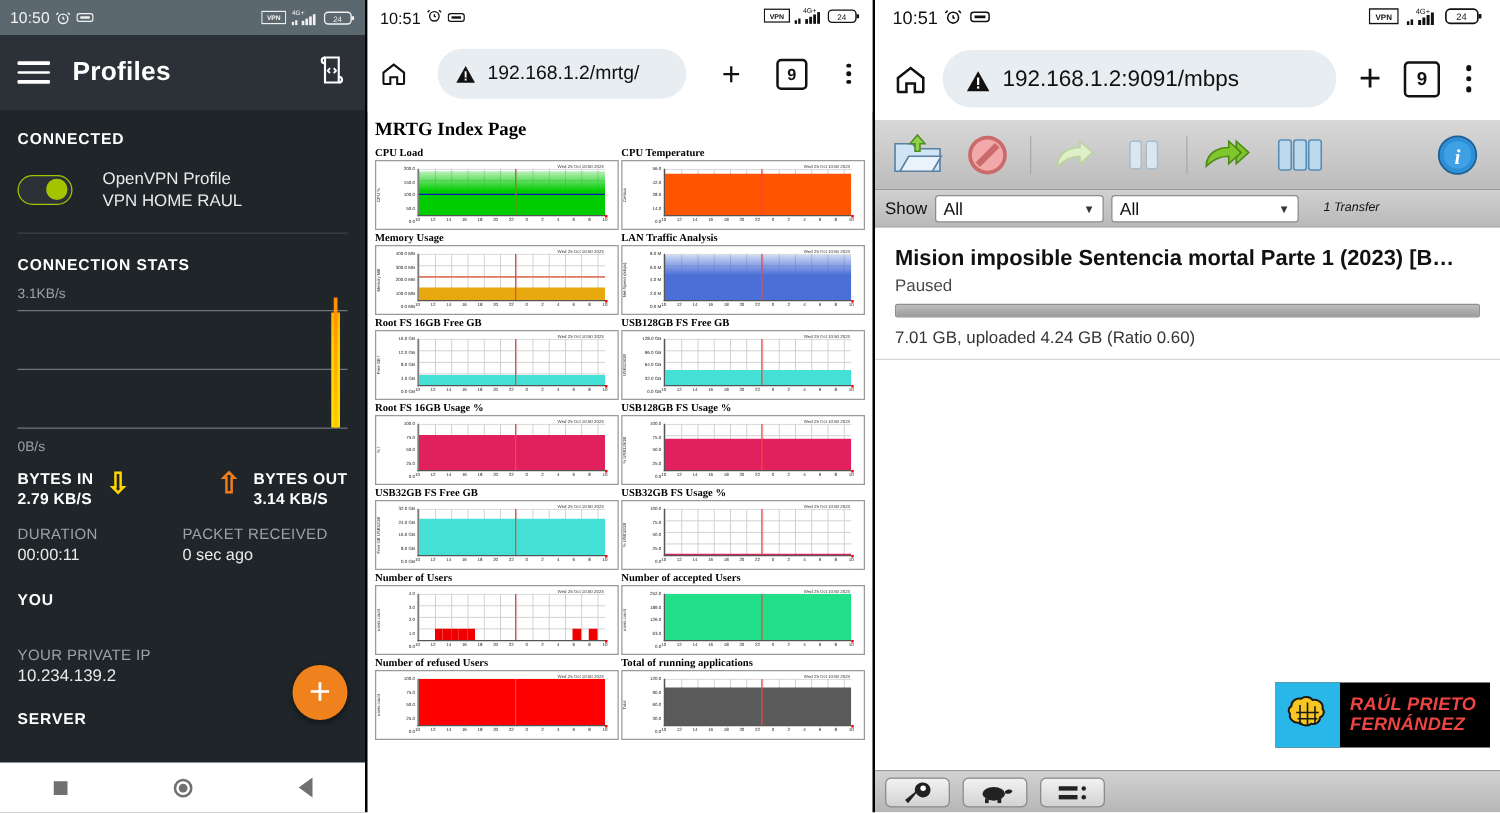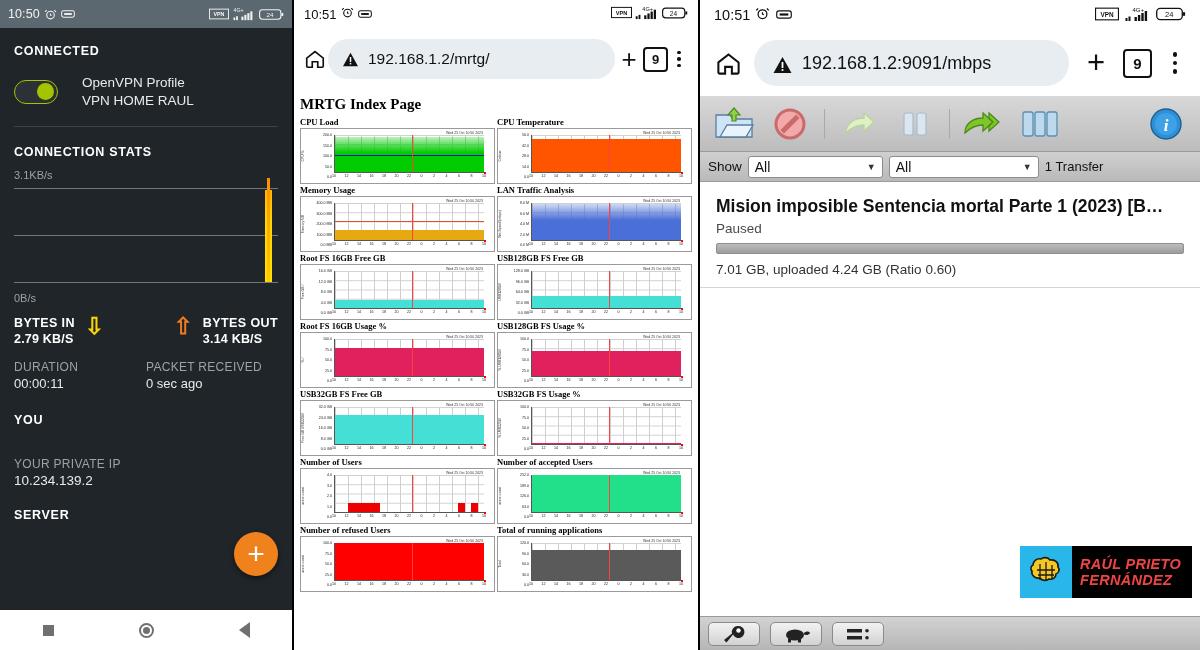--- a/index.html
+++ b/index.html
@@ -69,21 +69,21 @@
   .nv-ci i { width:7px; height:7px; border-radius:50%; background:#707070; display:block; }
   .nv-tr { width:0; height:0; border-top:8px solid transparent; border-bottom:8px solid transparent;
            border-right:11px solid #707070; }
 
   
   .p2 { width:408px; height:650px; flex:0 0 408px; background:#fff;
         border-left:2px solid #000; border-right:2px solid #000; position:relative; overflow:hidden; }
   .br-status { height:28px; background:#fff; display:flex; align-items:center;
                padding:0 10px; font-size:13px; color:#111; }
   .br-status .sp { flex:1; }
-  .br-bar { height:62px; background:#fff; display:flex; align-items:center; padding:0 8px; gap:0; }
+  .br-bar { height:62px; background:#fff; display:flex; align-items:center; padding:0 8px; gap:22px; }
   .homeic { width:26px; height:26px; flex:0 0 26px; display:flex; align-items:center; justify-content:center;}
   .urlbox { flex:1; height:40px; background:#e8edf2; border-radius:20px; display:flex;
             align-items:center; padding:0 14px; gap:9px; overflow:hidden; }
   .warn { width:17px; height:15px; flex:0 0 17px; }
   .urltxt { font-size:15.5px; color:#111; white-space:nowrap; overflow:hidden; }
   .plus { font-size:26px; color:#111; width:28px; text-align:center; font-weight:300;}
   .tabsq { width:25px; height:25px; border:2px solid #111; border-radius:4px;
            display:flex; align-items:center; justify-content:center; font-size:13px;
            font-weight:600; color:#111; }
   .kebab { width:22px; display:flex; flex-direction:column; align-items:center; gap:3px;}
@@ -125,21 +125,21 @@
   .tb-ic { width:44px; height:40px; display:flex; align-items:center; justify-content:center; }
   .tb-sep { width:1px; height:30px; background:#a9a9a9; }
   .tm-filter { height:30px; background:linear-gradient(to bottom,#d0d0d0,#b9b9b9);
                border-bottom:1px solid #9a9a9a; display:flex; align-items:center;
                padding:0 8px; gap:6px; font-size:13.5px; color:#111; }
   .sel { height:22px; background:#fff; border:1px solid #8c8c8c; border-radius:3px;
          display:flex; align-items:center; padding:0 6px; font-size:14px; color:#111;
          position:relative; }
   .sel .cv { position:absolute; right:6px; font-size:9px; color:#333; }
   .sel.a { width:135px; } .sel.b { width:150px; }
-  .tm-count { font-size:13px; color:#111; margin-left:0; }
+  .tm-count { font-size:10px; color:#111; margin-left:14px;font-style:italic; }
   .tor { padding:14px 16px 10px 16px; border-bottom:1px solid #d5d5d5; }
   .tor-name { font-size:17.5px; font-weight:700; color:#111; white-space:nowrap;
               overflow:hidden; text-overflow:ellipsis; }
   .tor-st { font-size:13.5px; color:#4a4a4a; margin-top:4px; }
   .pbar { height:11px; margin-top:7px; border:1px solid #8f8f8f; border-radius:2px;
           background:linear-gradient(to bottom,#bdbdbd,#9c9c9c); }
   .tor-sz { font-size:13.5px; color:#333; margin-top:8px; }
   .wm { position:absolute; right:8px; bottom:52px; width:172px; height:52px;
         background:#000; display:flex; align-items:center; }
   .wm .logo { width:52px; height:52px; background:#29b6e8; display:flex;
@@ -196,20 +196,37 @@
       </span>
       <span class="ic">
         <svg width="25" height="13" viewBox="0 0 34 16">
             <rect x="0.8" y="1.6" width="29" height="12.8" rx="4" fill="none" stroke="#f2f2f2" stroke-width="1.5"></rect>
             <rect x="30.5" y="6" width="2.5" height="4" fill="#f2f2f2"></rect>
             <text x="15" y="11.8" font-size="8.5" font-family="Liberation Sans" fill="#f2f2f2" text-anchor="middle">24</text>
           </svg>
       </span>
     </div>
 
+    <div class="p1-appbar">
+      <div class="burger">
+          <i></i>
+          <i></i>
+          <i></i>
+        </div>
+      <div class="p1-title">Profiles</div>
+      <div class="sp"></div>
+      <div>
+        <svg width="26" height="26" viewBox="0 0 26 26" fill="none" stroke="#fff" stroke-width="1.7">
+          <path d="M8 3h11v20H8z"></path>
+            <path d="M8 3c-2 0-2.6 1.3-2.6 2.3S6.2 7.6 8 7.6"></path>
+          <path d="M19 23c2 0 2.6-1.3 2.6-2.3s-.8-2.3-2.6-2.3"></path>
+          <path d="M12 11.5l-1.8 2 1.8 2M15 11.5l1.8 2-1.8 2" stroke-width="1.5"></path>
+          </svg>
+      </div>
+    </div>
 
     <div class="p1-body">
       <div class="p1-sec">CONNECTED</div>
 
       <div class="p1-row">
         <div class="toggle">
             <span class="knob"></span>
           </div>
         <div class="p1-prof">
           <div class="a">OpenVPN Profile</div>

